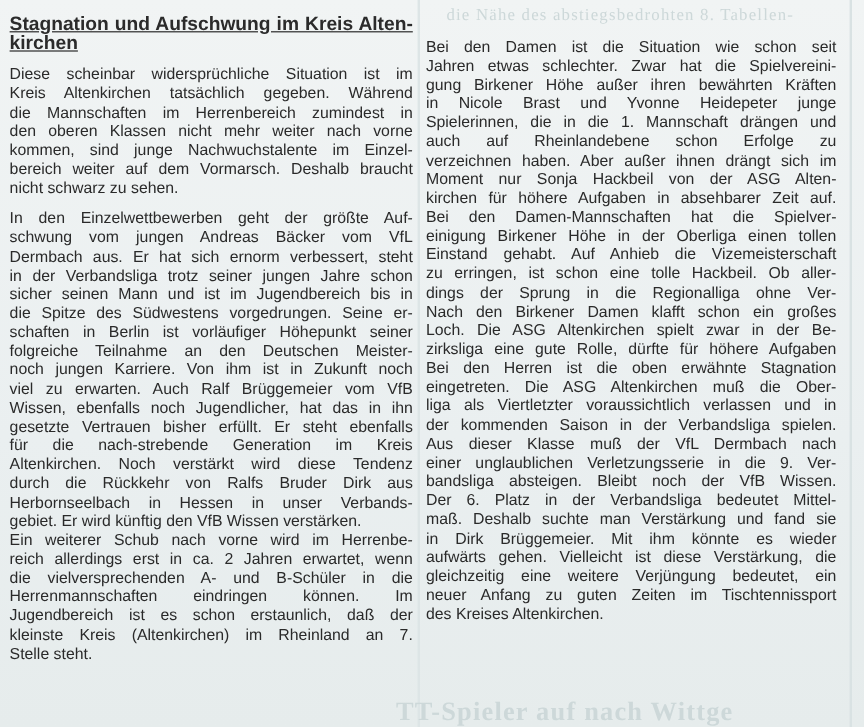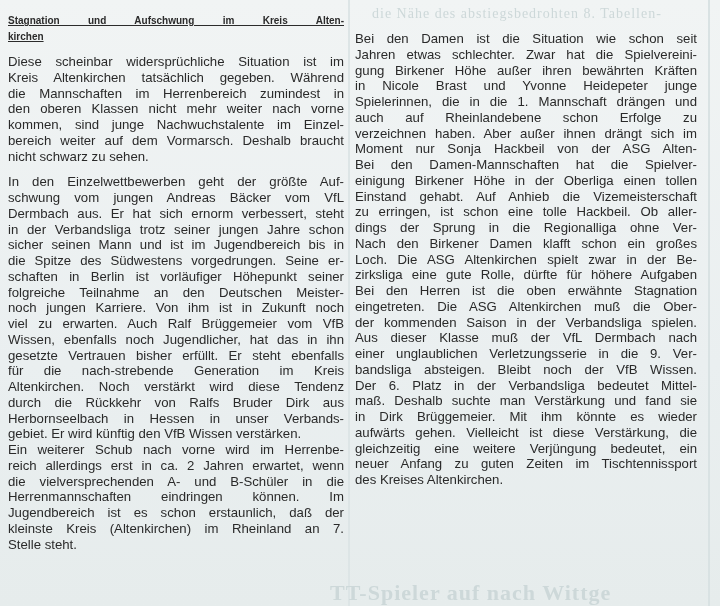--- a/index.html
+++ b/index.html
@@ -58,21 +58,21 @@
     }
     .col-right {
       left: 355px;
       top: 31px;
       width: 342px;
     }
     .headline {
       font-weight: bold;
       text-decoration: underline;
       margin: 0 0 9px 0;
-      font-size: 10px;
+      font-size: 16px;
       line-height: 16px;
       text-align: justify;
       color: #2b2b2b;
     }
     .para {
       margin: 0;
     }
     .para.gap {
       margin-top: 10px;
     }
@@ -146,33 +146,35 @@
   <div class="column col-right">
     <p class="para">
       <span class="line">Bei den Damen ist die Situation wie schon seit</span>
       <span class="line">Jahren etwas schlechter. Zwar hat die Spielvereini-</span>
       <span class="line">gung Birkener Höhe außer ihren bewährten Kräften</span>
       <span class="line">in Nicole Brast und Yvonne Heidepeter junge</span>
       <span class="line">Spielerinnen, die in die 1. Mannschaft drängen und</span>
       <span class="line">auch auf Rheinlandebene schon Erfolge zu</span>
       <span class="line">verzeichnen haben. Aber außer ihnen drängt sich im</span>
       <span class="line">Moment nur Sonja Hackbeil von der ASG Alten-</span>
+      <span class="line">kirchen für höhere Aufgaben in absehbarer Zeit auf.</span>
       <span class="line">Bei den Damen-Mannschaften hat die Spielver-</span>
       <span class="line">einigung Birkener Höhe in der Oberliga einen tollen</span>
       <span class="line">Einstand gehabt. Auf Anhieb die Vizemeisterschaft</span>
       <span class="line">zu erringen, ist schon eine tolle Hackbeil. Ob aller-</span>
       <span class="line">dings der Sprung in die Regionalliga ohne Ver-</span>
       <span class="line">Nach den Birkener Damen klafft schon ein großes</span>
       <span class="line">Loch. Die ASG Altenkirchen spielt zwar in der Be-</span>
       <span class="line">zirksliga eine gute Rolle, dürfte für höhere Aufgaben</span>
     </p>
 
     <p class="para">
       <span class="line">Bei den Herren ist die oben erwähnte Stagnation</span>
       <span class="line">eingetreten. Die ASG Altenkirchen muß die Ober-</span>
+      <span class="line">liga als Viertletzter voraussichtlich verlassen und in</span>
       <span class="line">der kommenden Saison in der Verbandsliga spielen.</span>
       <span class="line">Aus dieser Klasse muß der VfL Dermbach nach</span>
       <span class="line">einer unglaublichen Verletzungsserie in die 9. Ver-</span>
       <span class="line">bandsliga absteigen. Bleibt noch der VfB Wissen.</span>
       <span class="line">Der 6. Platz in der Verbandsliga bedeutet Mittel-</span>
       <span class="line">maß. Deshalb suchte man Verstärkung und fand sie</span>
       <span class="line">in Dirk Brüggemeier. Mit ihm könnte es wieder</span>
       <span class="line">aufwärts gehen. Vielleicht ist diese Verstärkung, die</span>
       <span class="line">gleichzeitig eine weitere Verjüngung bedeutet, ein</span>
       <span class="line">neuer Anfang zu guten Zeiten im Tischtennissport</span>

